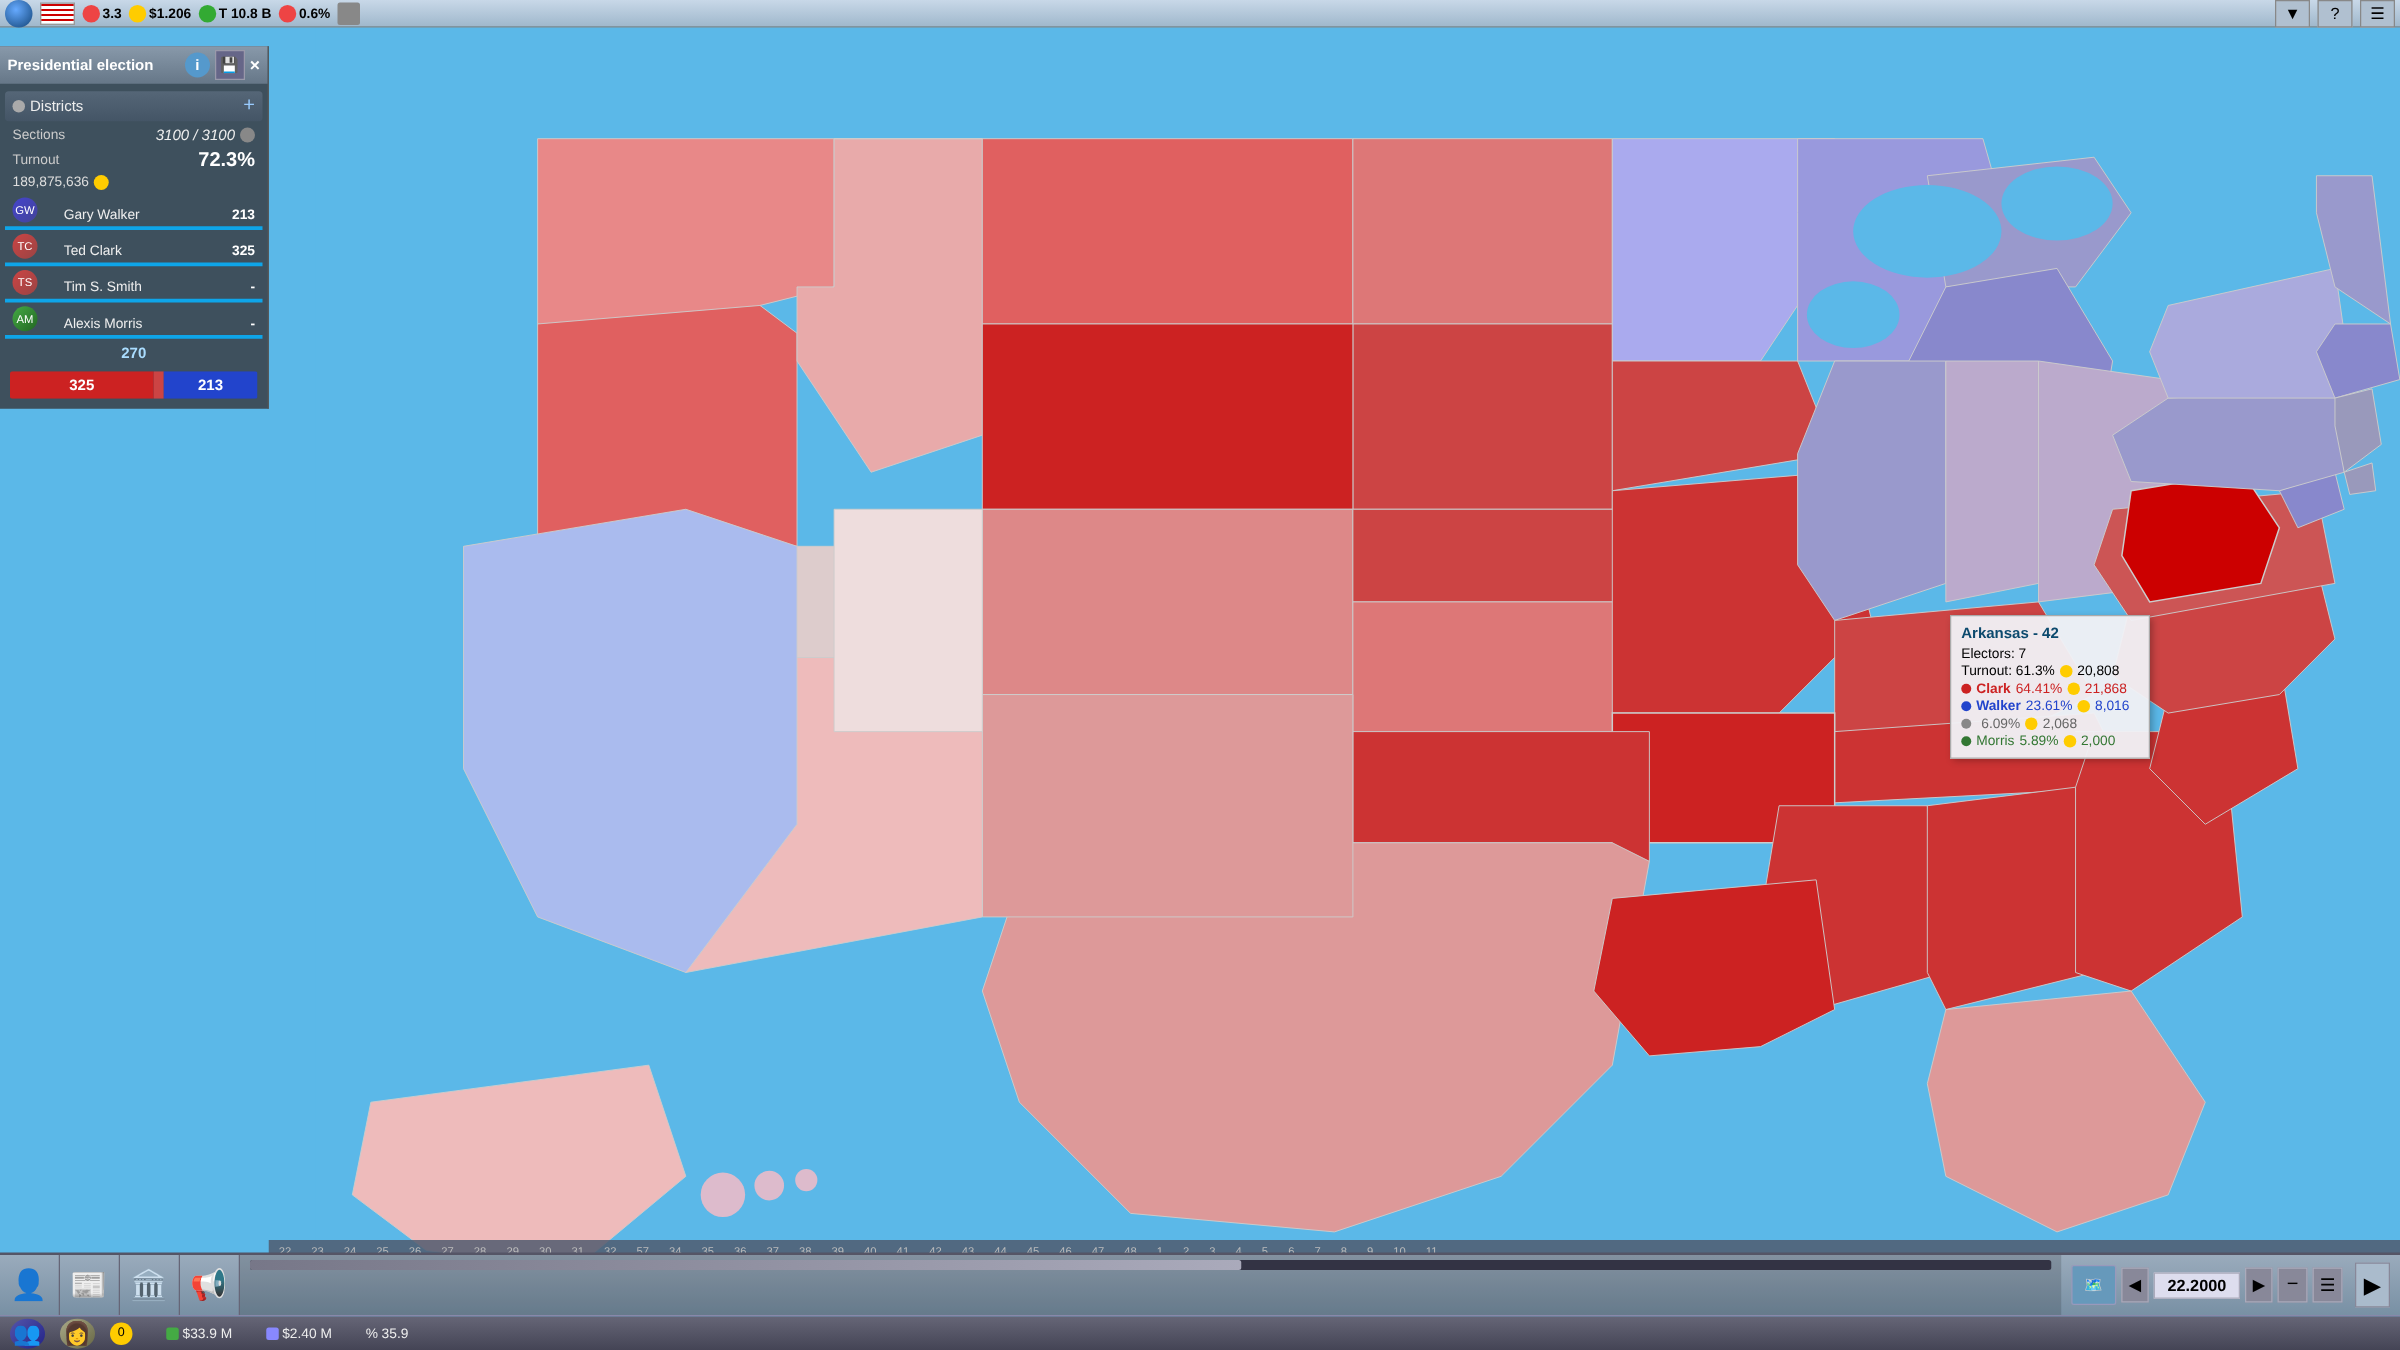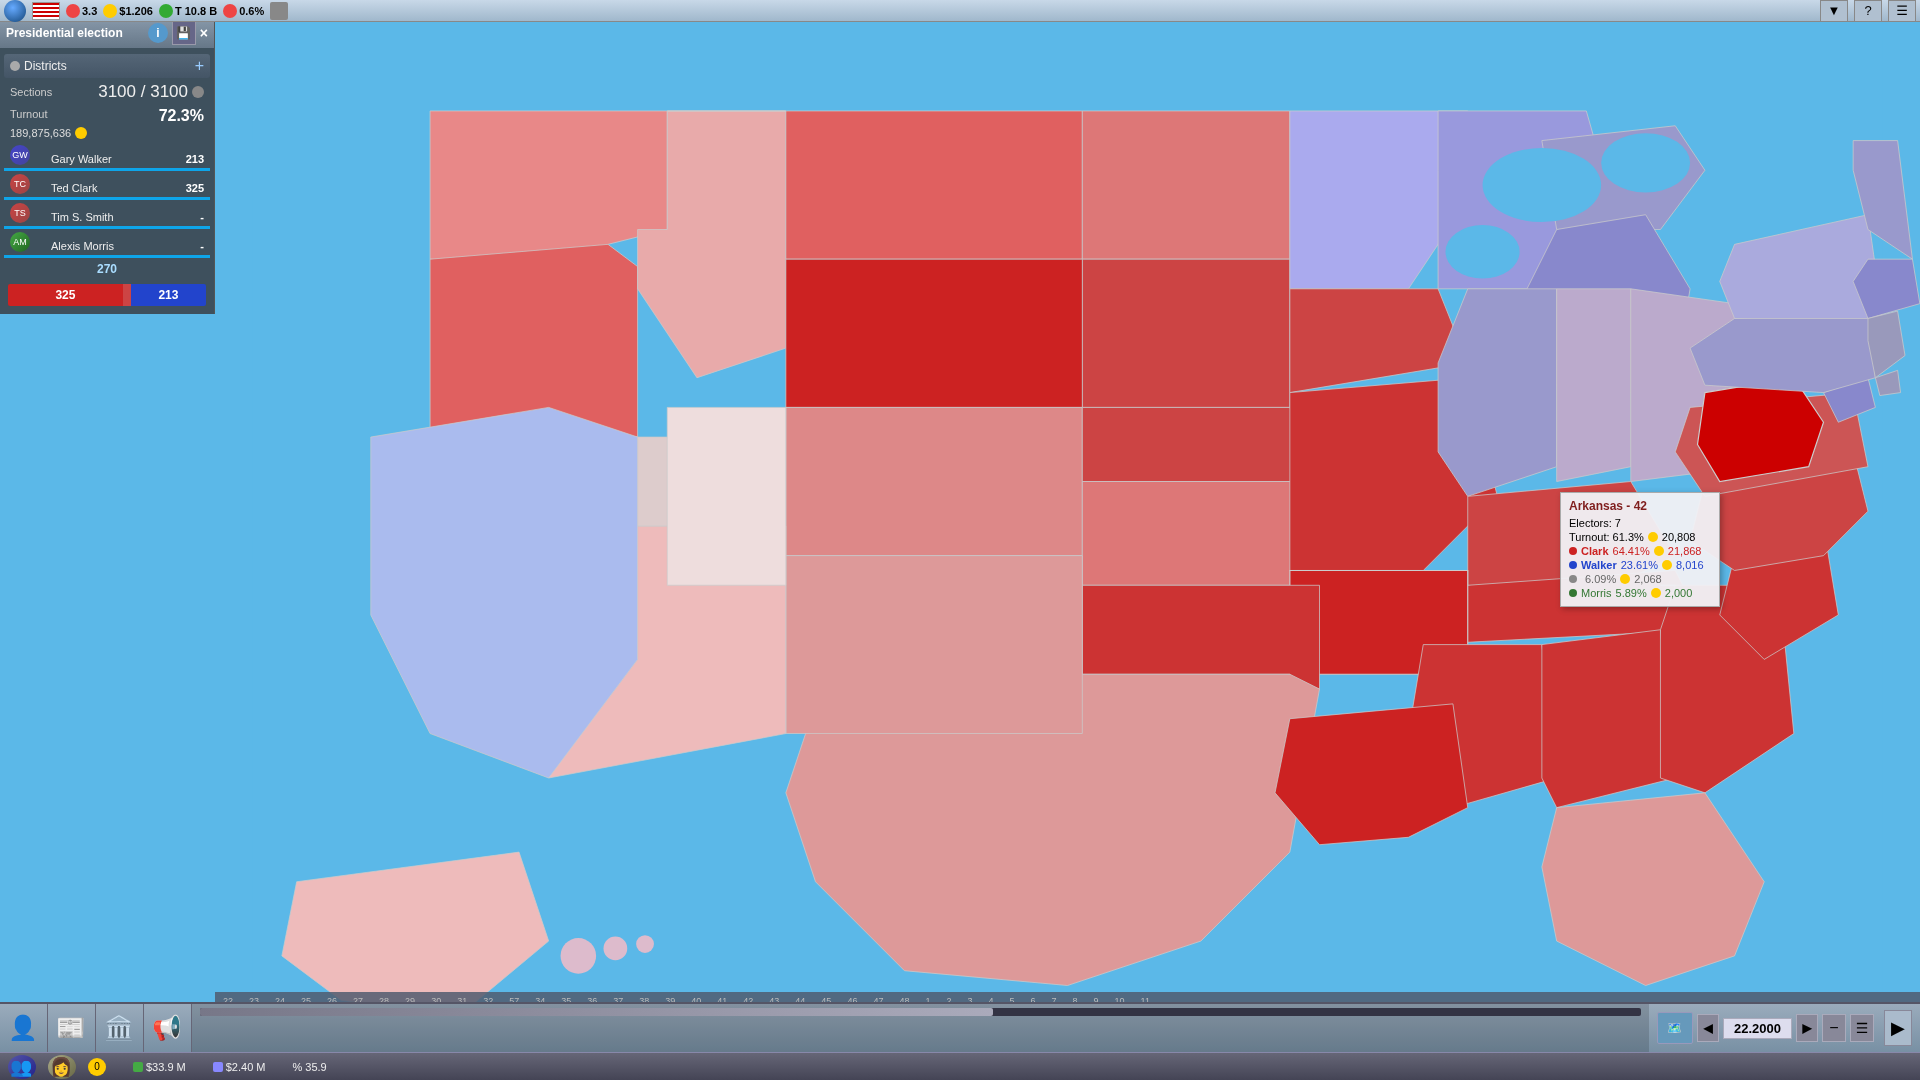--- a/index.html
+++ b/index.html
@@ -19,21 +19,21 @@
     .icon-heart { background: #e44; }
     .icon-coin { background: #fc0; border-radius: 50%; }
     .icon-tree { background: #3a3; }
     .icon-warn { background: #e44; }
     .icon-bank { background: #888; }
     .top-spacer { flex: 1; }
     .top-btn { width: 28px; height: 22px; background: #b0c0d0; border: 1px solid #888; display: flex; align-items: center; justify-content: center; cursor: pointer; font-size: 13px; }
 
     
     #left-panel {
-      position: absolute; top: 18px; left: 0; width: 215px;
+      position: absolute; top: 37px; left: 0; width: 215px;
       background: rgba(60,70,80,0.92); z-index: 50;
       border-right: 1px solid #555;
     }
     #panel-title-bar {
       background: linear-gradient(to bottom, #8899aa, #667788);
       display: flex; align-items: center; justify-content: space-between;
       padding: 3px 6px; color: #fff; font-size: 12px; font-weight: bold;
     }
     .panel-close { color: #fff; cursor: pointer; font-size: 14px; }
 
@@ -43,21 +43,21 @@
       background: linear-gradient(to bottom, #556677, #445566);
       border-radius: 3px; display: flex; align-items: center;
       padding: 3px 6px; margin: 2px 0; cursor: pointer;
     }
     .districts-row .d-icon { width: 10px; height: 10px; background: #aaa; border-radius: 50%; margin-right: 4px; }
     .districts-label { color: #eee; font-size: 12px; flex: 1; }
     .districts-add { color: #9cf; font-size: 16px; cursor: pointer; }
 
     .sections-row { display: flex; align-items: center; padding: 2px 6px; }
     .sections-label { color: #ccc; font-size: 11px; flex: 1; }
-    .sections-value { color: #eee; font-size: 17px; }
+    .sections-value { color: #eee; font-size: 12px; font-style: italic; }
     .sections-icon { width: 12px; height: 12px; background: #888; border-radius: 50%; margin-left: 4px; }
 
     .turnout-row { padding: 3px 6px; }
     .turnout-label { color: #ccc; font-size: 11px; }
     .turnout-value { color: #fff; font-size: 16px; font-weight: bold; float: right; }
     .turnout-count { color: #ddd; font-size: 11px; display: flex; align-items: center; gap: 4px; padding-top: 2px; }
     .turnout-coin { width: 12px; height: 12px; background: #fc0; border-radius: 50%; display: inline-block; }
 
     .candidate-row {
       display: flex; align-items: flex-end; padding: 3px 6px; gap: 21px;
@@ -89,21 +89,21 @@
       background: #5bb8e8; overflow: hidden;
     }
 
     
     #tooltip {
       position: absolute; right: 200px; top: 470px;
       background: rgba(240,240,245,0.96); border: 1px solid #aaa;
       padding: 6px 8px; font-size: 11px; min-width: 160px;
       box-shadow: 2px 2px 6px rgba(0,0,0,0.3); z-index: 200;
     }
-    .tt-title { font-weight: bold; font-size: 12px; color: #7f1d1d; margin-bottom: 3px; }
+    .tt-title { font-weight: bold; font-size: 12px; color: #0c4a6e; margin-bottom: 3px; }
     .tt-row { display: flex; align-items: center; gap: 4px; padding: 1px 0; font-size: 11px; }
     .tt-label { font-weight: bold; }
     .tt-red { color: #cc2222; }
     .tt-blue { color: #2244cc; }
     .tt-gray { color: #666; }
     .tt-green { color: #337733; }
     .tt-dot { width: 8px; height: 8px; border-radius: 50%; flex-shrink: 0; }
     .tt-coin { width: 10px; height: 10px; background: #fc0; border-radius: 50%; display: inline-block; }
 
     

